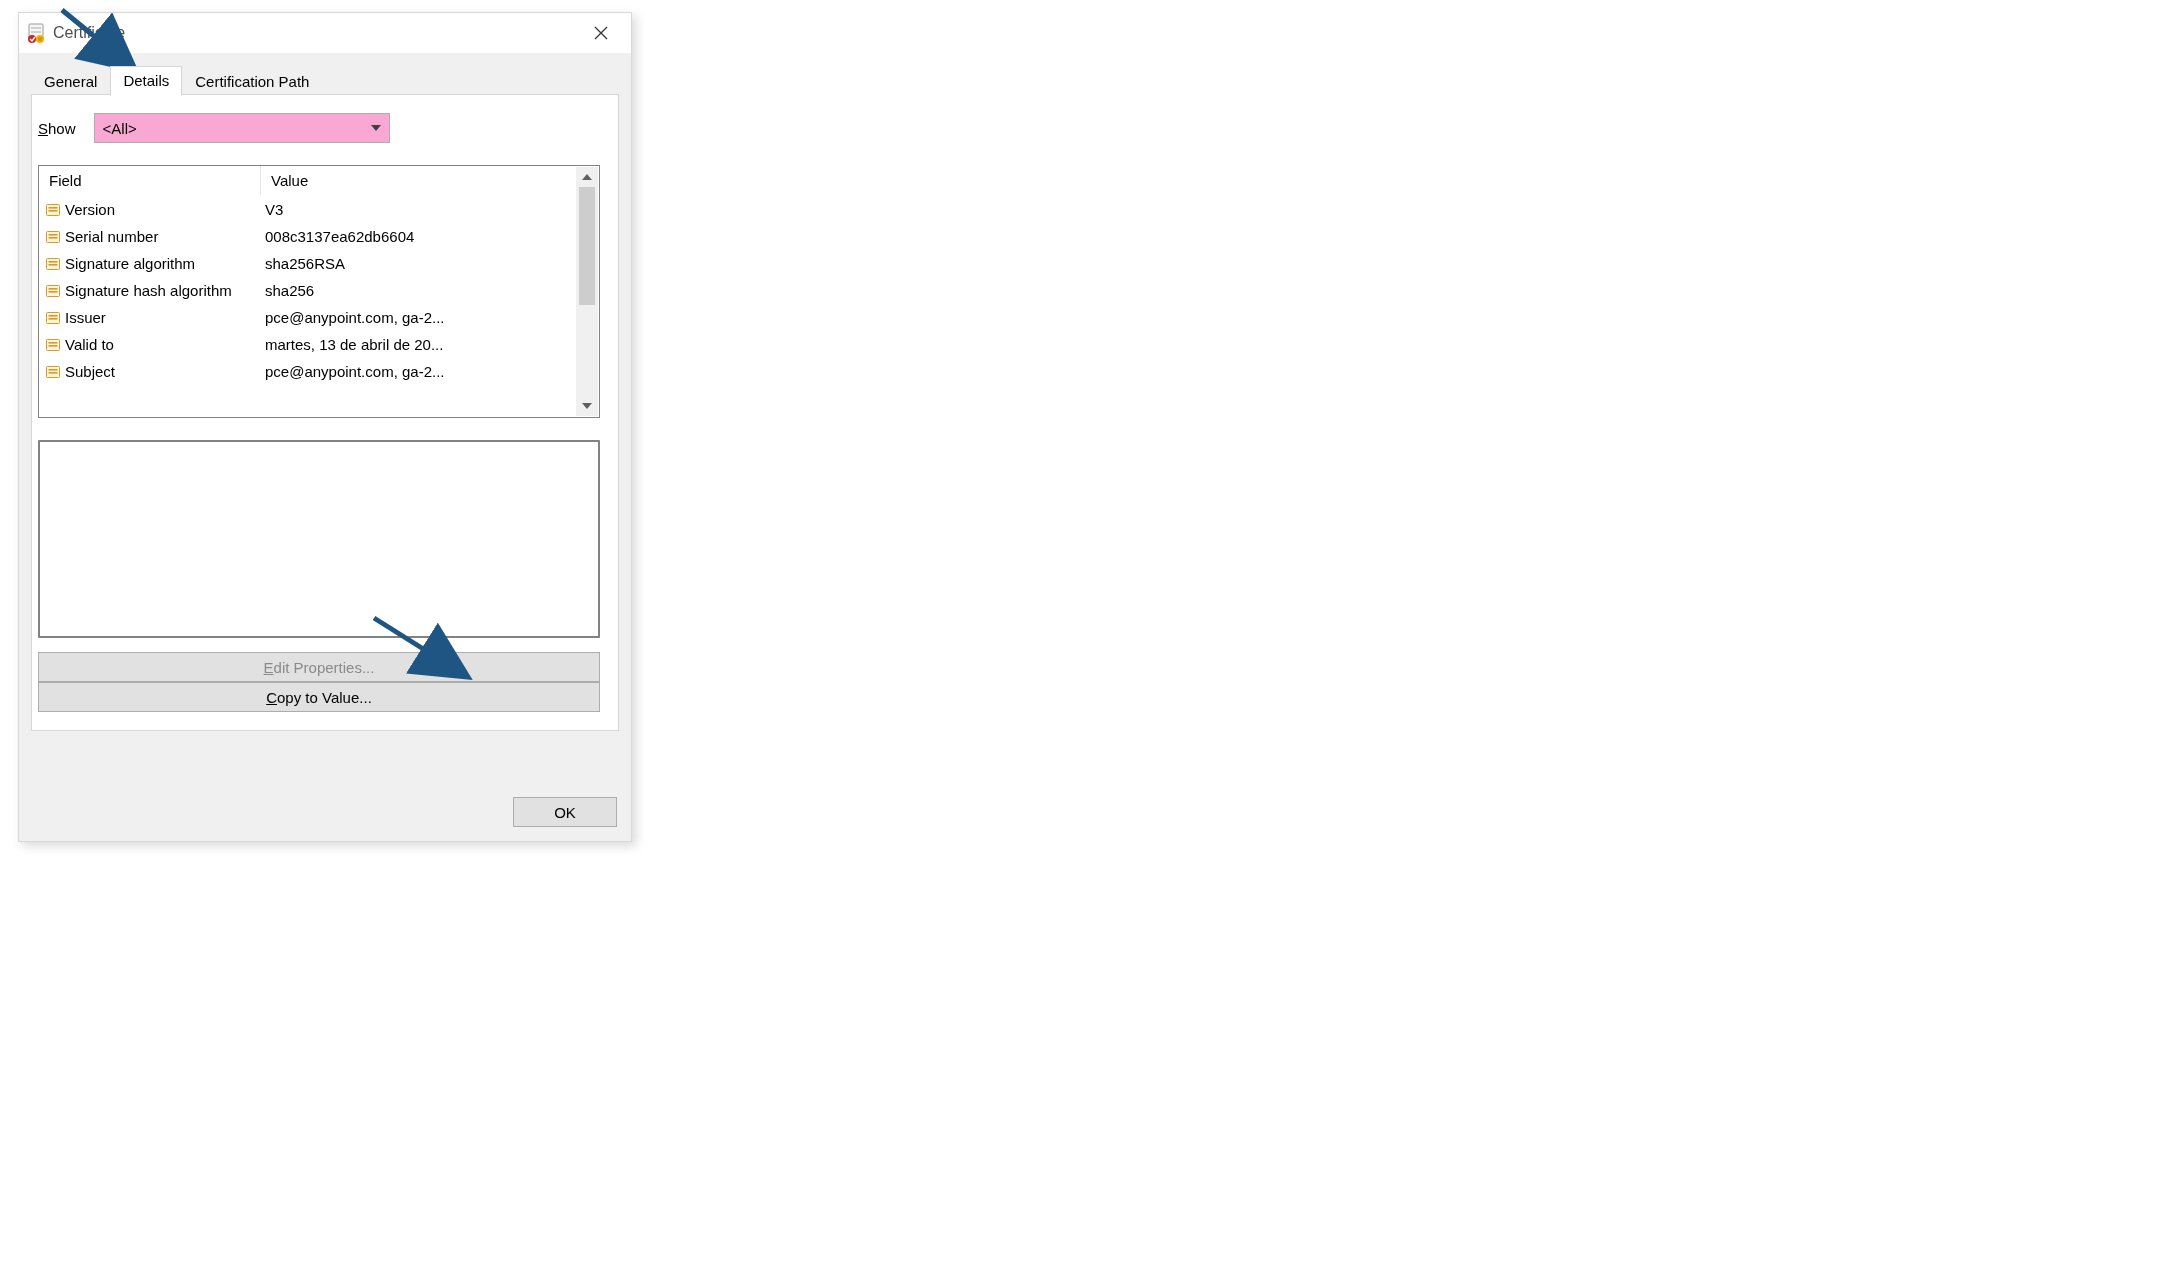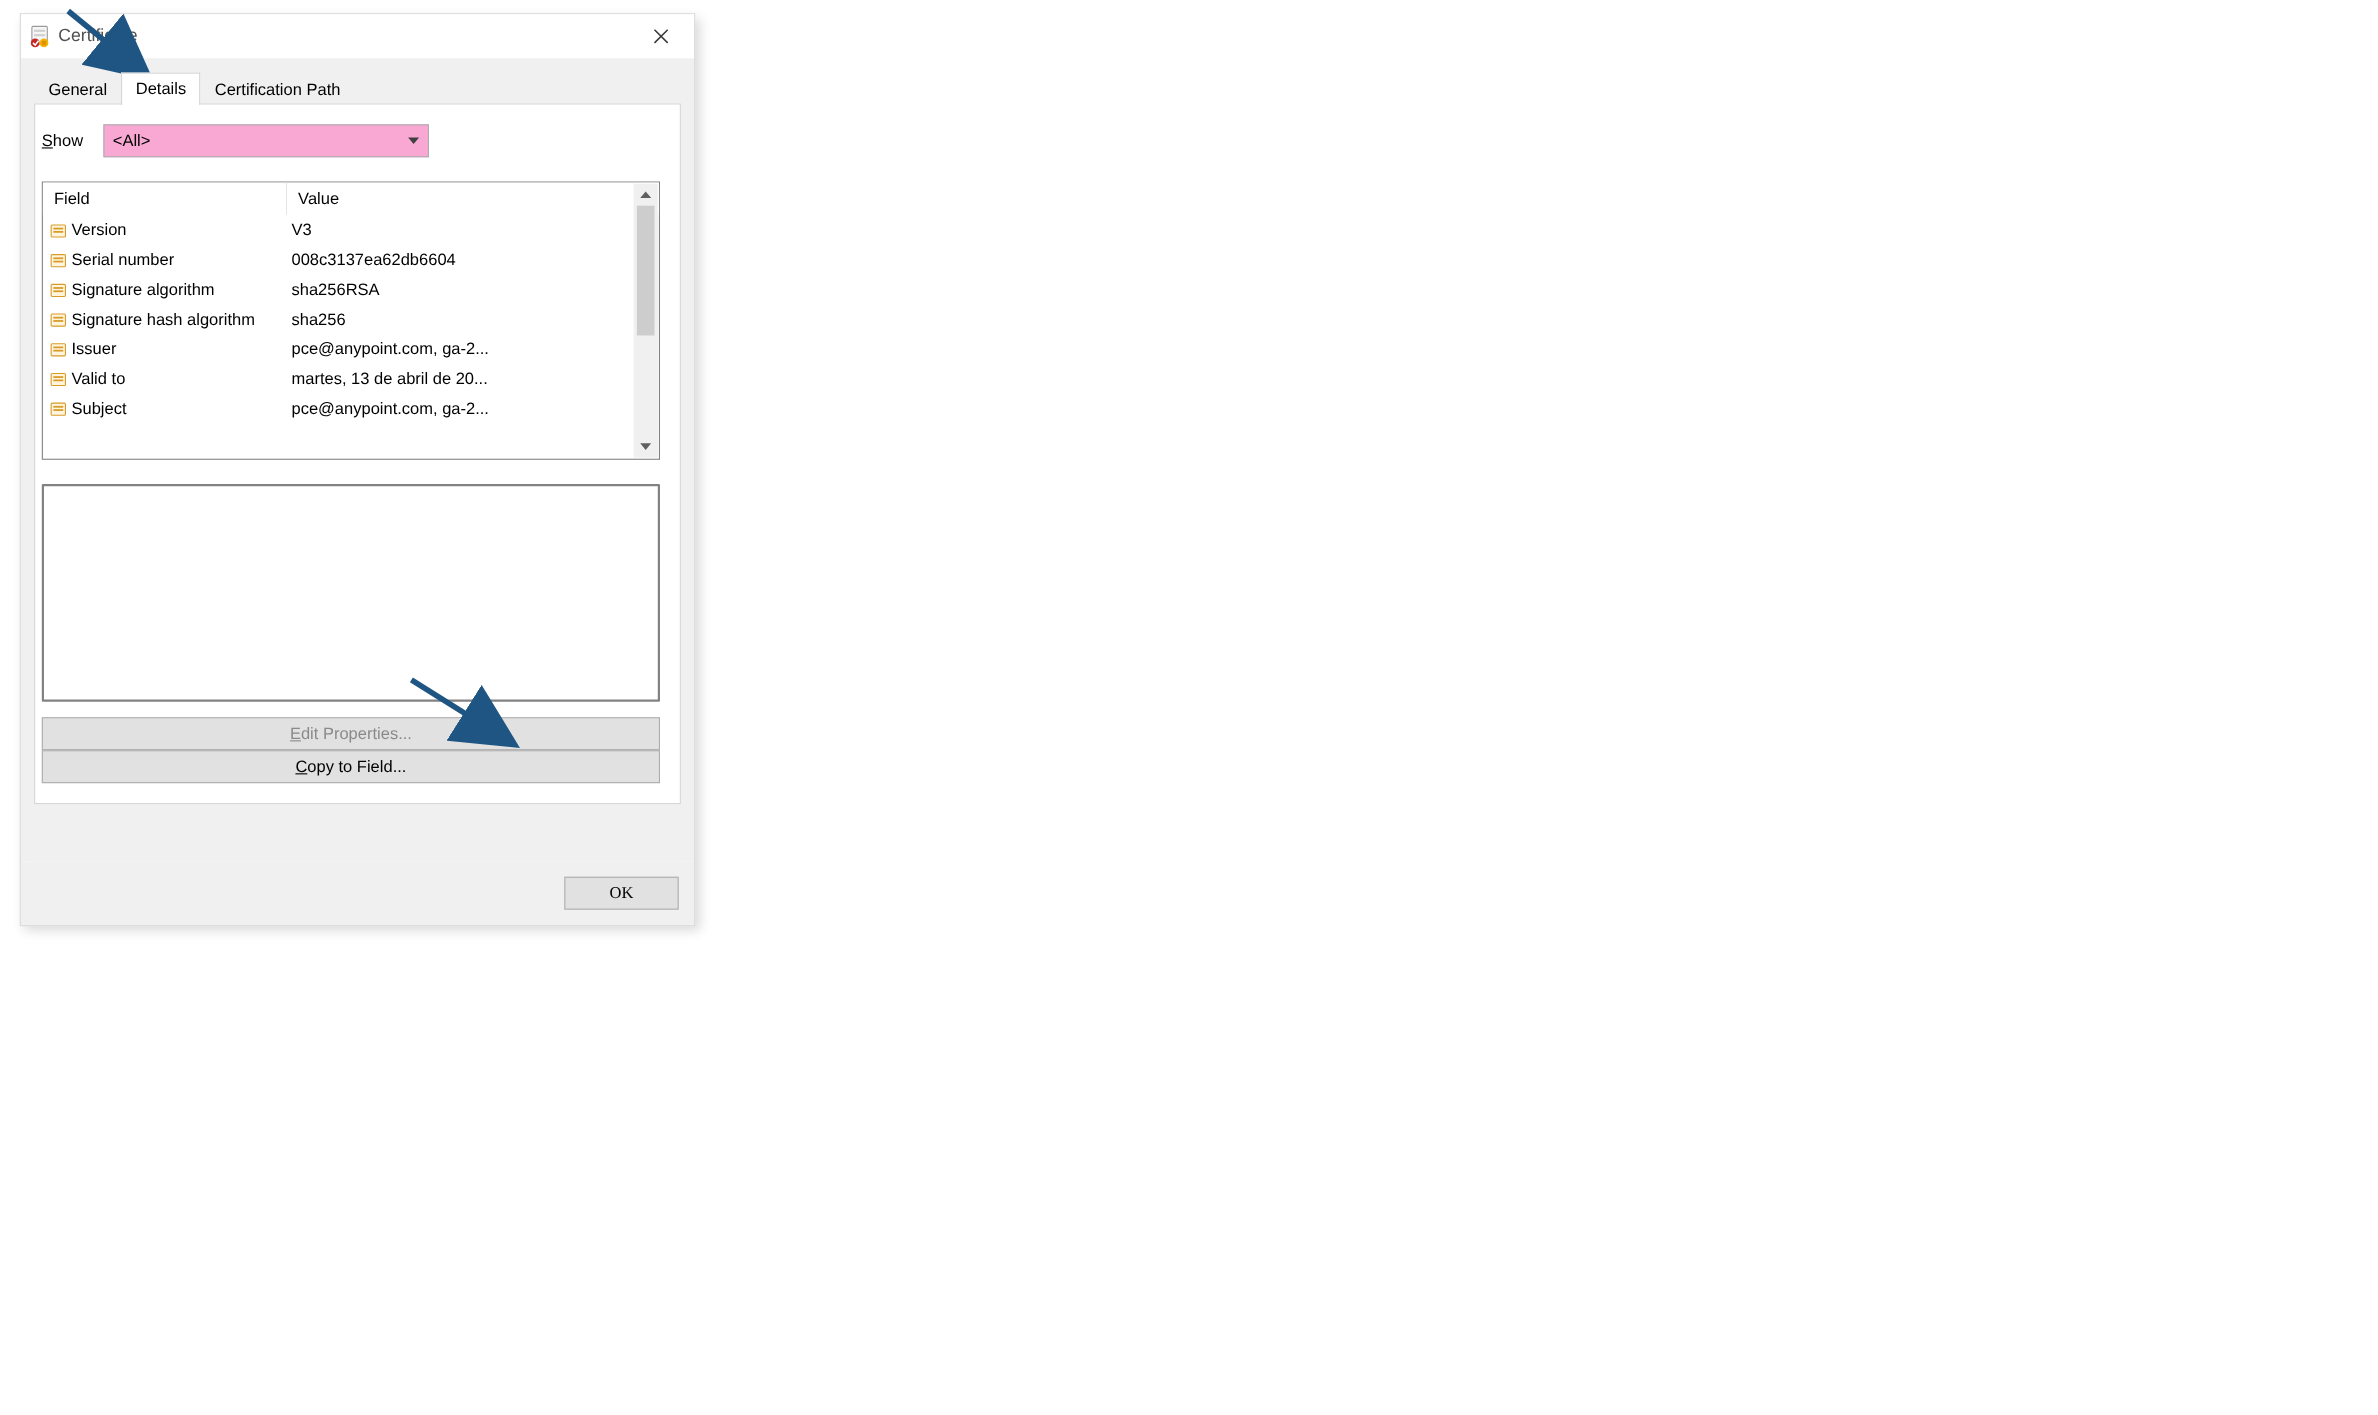--- a/index.html
+++ b/index.html
@@ -220,21 +220,21 @@
   }
   .btn.disabled { color: #8a8a8a; }
   .btn .ul { text-decoration: underline; }
 
   
   .dialog-footer {
     background: #f0f0f0;
     padding: 14px 14px 14px 14px;
     display: flex; justify-content: flex-end;
   }
-  .dialog-footer .btn { min-width: 104px; font-family: Liberation Serif, serif; }
+  .dialog-footer .btn { min-width: 104px; }
 
   
   .gap-strip { height: 52px; background: #f0f0f0; }
 
   
   .arrow-svg { position: absolute; pointer-events: none; }
 </style>
 </head>
 <body>
 
@@ -414,21 +414,21 @@
         </div>
       </div>
 
       <div class="detail-pane"></div>
 
       <div class="btn-row">
         <div class="btn disabled">
             <span><span class="ul">E</span><span>dit Properties...</span></span>
           </div>
         <div class="btn">
-            <span><span class="ul">C</span><span>opy to Field...</span></span>
+            <span><span class="ul">C</span><span>opy to Value...</span></span>
           </div>
       </div>
 
     </div>
 
     <div class="gap-strip"></div>
   </div>
 
   <div class="dialog-footer">
     <div class="btn">OK</div>

